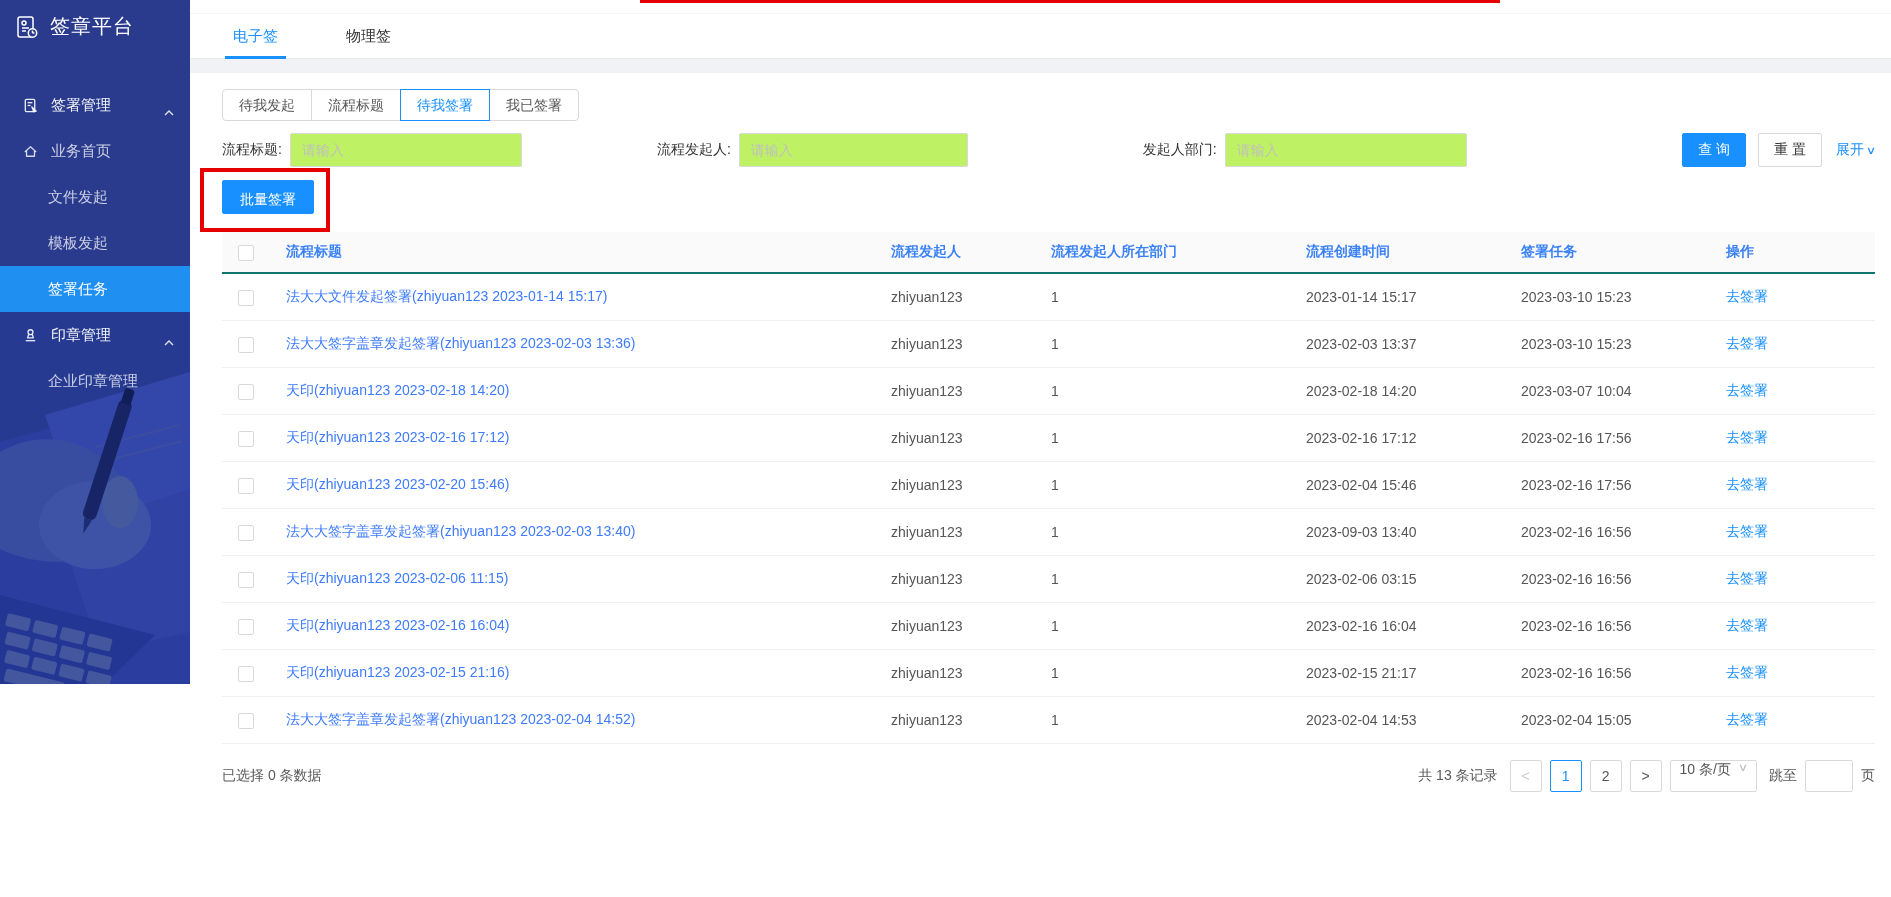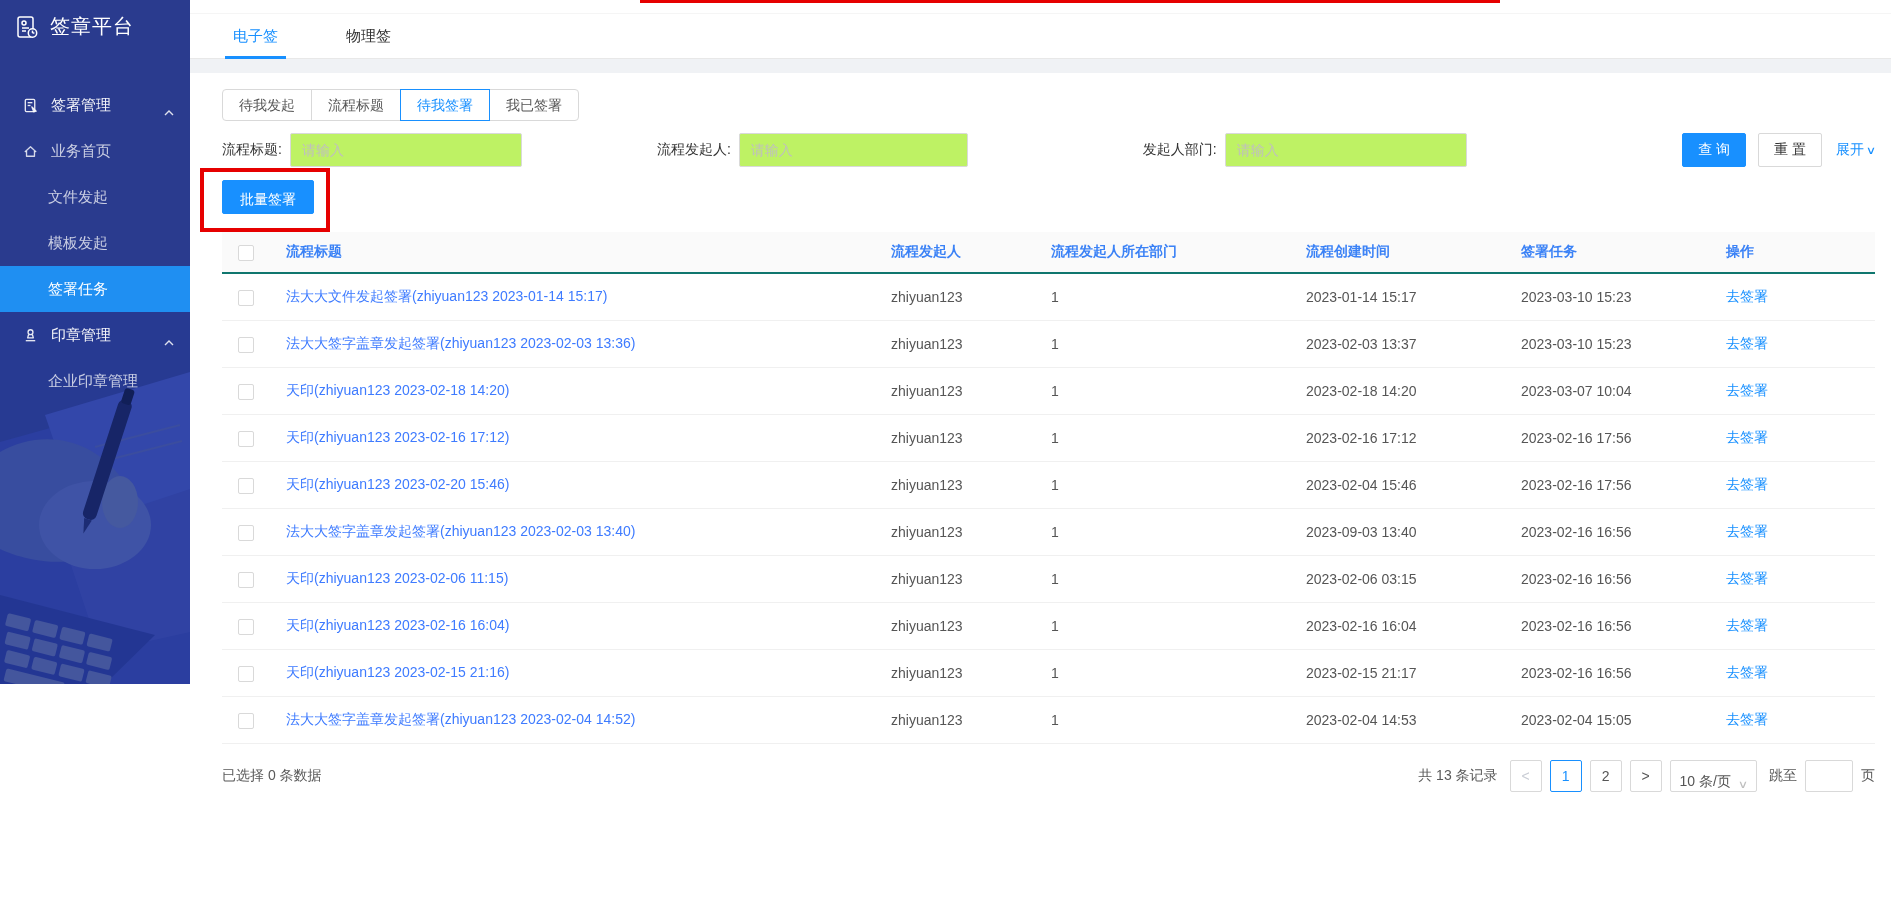--- a/index.html
+++ b/index.html
@@ -80,21 +80,21 @@
 
   
   .table-footer{display:flex;justify-content:space-between;align-items:center;padding-top:16px;
     font-size:14px;color:#595959;}
   .pager{display:flex;align-items:center;gap:8px;}
   .pager .total{margin-right:4px;}
   .pg-item{min-width:32px;height:32px;line-height:30px;box-sizing:border-box;text-align:center;
     border:1px solid #d9d9d9;border-radius:2px;background:#fff;color:#555;cursor:pointer;padding:0 4px;}
   .pg-item.disabled{color:#c8ccd4;cursor:default;}
   .pg-item.active{border-color:#1890ff;color:#1890ff;}
-  .pg-select{display:flex;align-items:flex-end;gap:8px;height:32px;box-sizing:border-box;
+  .pg-select{display:flex;align-items:flex-start;gap:8px;height:32px;box-sizing:border-box;
     border:1px solid #d9d9d9;border-radius:2px;padding:0 9px;background:#fff;cursor:pointer;color:#555;}
   .pg-select .chev{color:#bfbfbf;}
   .jump-label{margin-left:4px;}
   .jump-input{width:48px;height:32px;box-sizing:border-box;border:1px solid #d9d9d9;border-radius:2px;outline:none;}
 </style>
 </head>
 <body>
 
 <div class="app">
 

